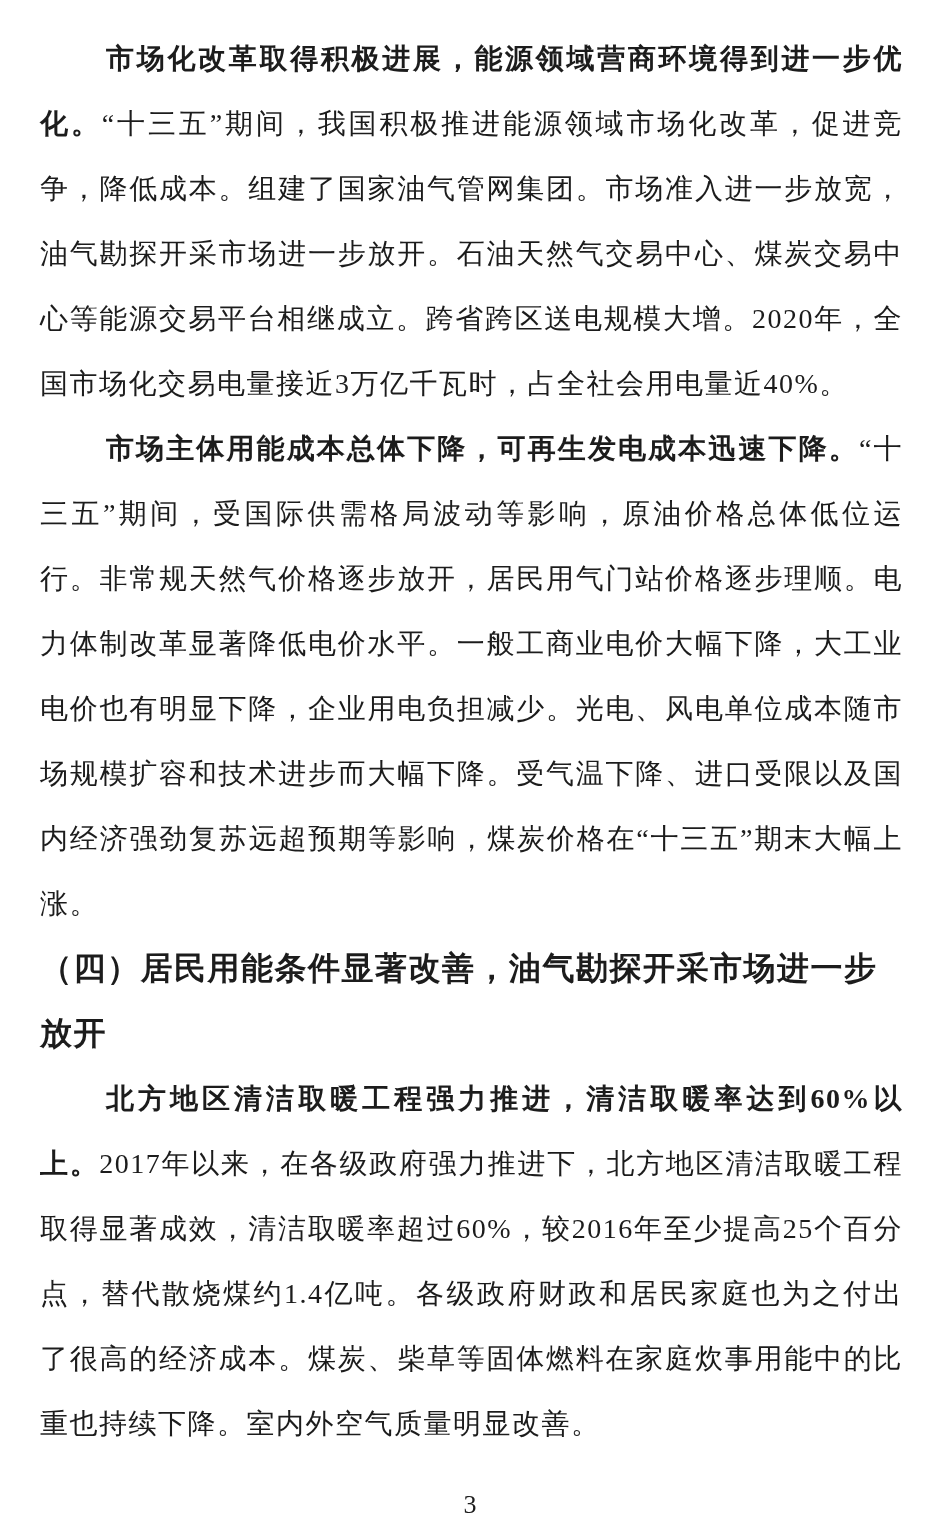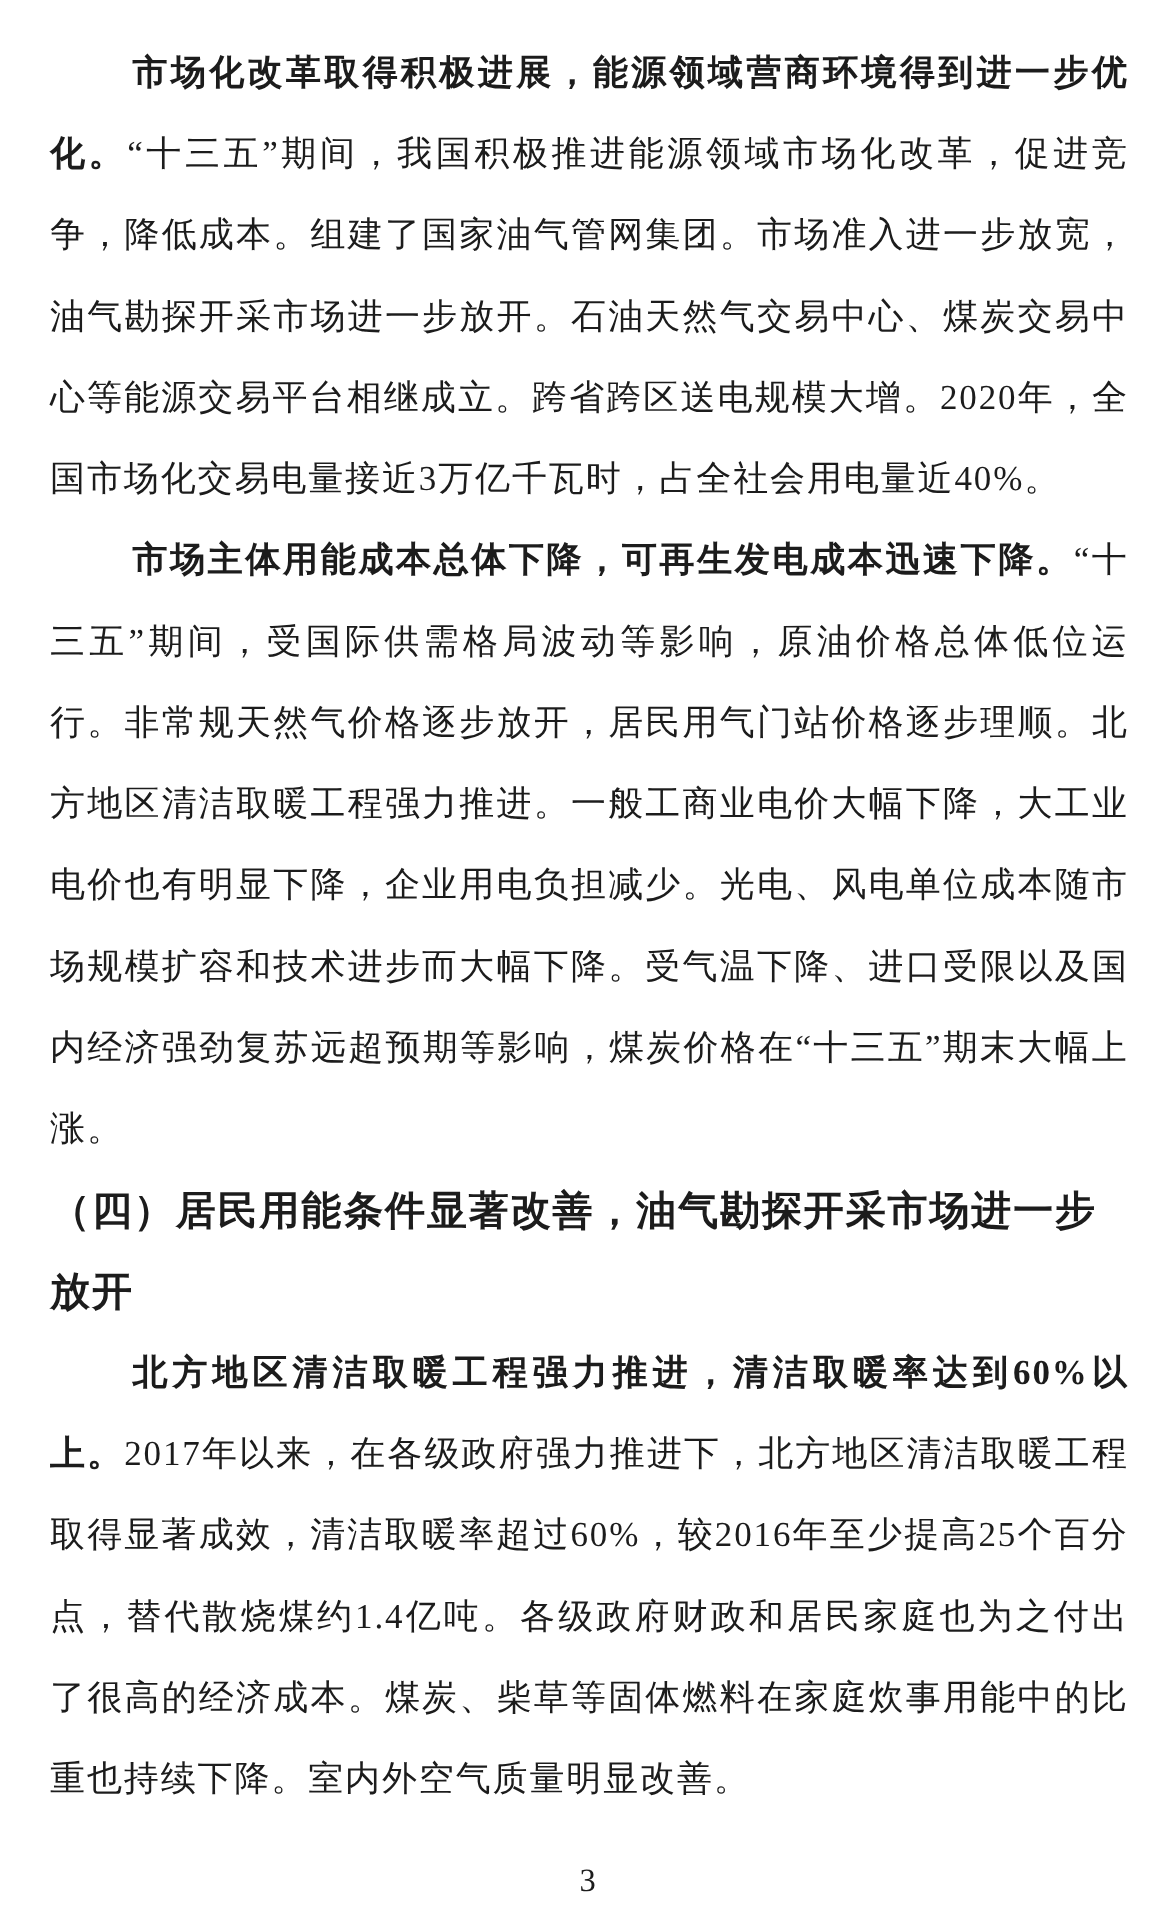--- a/index.html
+++ b/index.html
@@ -50,21 +50,21 @@
     color: #1c1c1c;
   }
 </style>
 </head>
 <body>
 
 <div class="page">
 
   <p class="para"><b>市场化改革取得积极进展，能源领域营商环境得到进一步优化。</b><span>“十三五”期间，我国积极推进能源领域市场化改革，促进竞争，降低成本。组建了国家油气管网集团。市场准入进一步放宽，油气勘探开采市场进一步放开。石油天然气交易中心、煤炭交易中心等能源交易平台相继成立。跨省跨区送电规模大增。2020年，全国市场化交易电量接近3万亿千瓦时，占全社会用电量近40%。</span></p>
 
-  <p class="para"><b>市场主体用能成本总体下降，可再生发电成本迅速下降。</b><span>“十三五”期间，受国际供需格局波动等影响，原油价格总体低位运行。非常规天然气价格逐步放开，居民用气门站价格逐步理顺。北方地区清洁取暖工程强力推进。一般工商业电价大幅下降，大工业电价也有明显下降，企业用电负担减少。光电、风电单位成本随市场规模扩容和技术进步而大幅下降。受气温下降、进口受限以及国内经济强劲复苏远超预期等影响，煤炭价格在“十三五”期末大幅上涨。</span></p>
+  <p class="para"><b>市场主体用能成本总体下降，可再生发电成本迅速下降。</b><span>“十三五”期间，受国际供需格局波动等影响，原油价格总体低位运行。非常规天然气价格逐步放开，居民用气门站价格逐步理顺。电力体制改革显著降低电价水平。一般工商业电价大幅下降，大工业电价也有明显下降，企业用电负担减少。光电、风电单位成本随市场规模扩容和技术进步而大幅下降。受气温下降、进口受限以及国内经济强劲复苏远超预期等影响，煤炭价格在“十三五”期末大幅上涨。</span></p>
 
   <h2 class="section-heading">（四）居民用能条件显著改善，油气勘探开采市场进一步放开</h2>
 
   <p class="para"><b>北方地区清洁取暖工程强力推进，清洁取暖率达到60%以上。</b><span>2017年以来，在各级政府强力推进下，北方地区清洁取暖工程取得显著成效，清洁取暖率超过60%，较2016年至少提高25个百分点，替代散烧煤约1.4亿吨。各级政府财政和居民家庭也为之付出了很高的经济成本。煤炭、柴草等固体燃料在家庭炊事用能中的比重也持续下降。室内外空气质量明显改善。</span></p>
 
 </div>
 
 <div class="page-number">3</div>
 
 </body></html>

